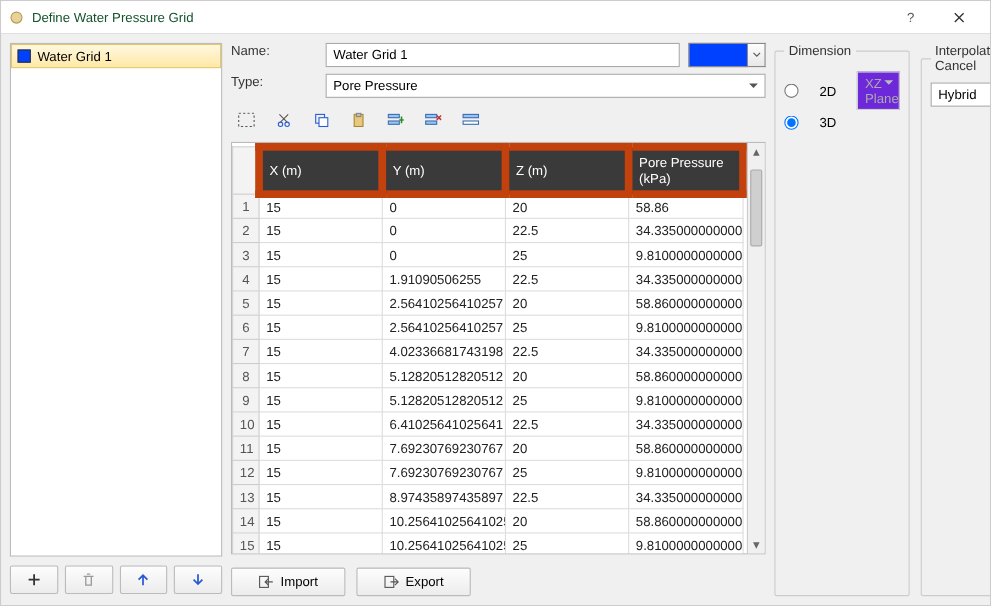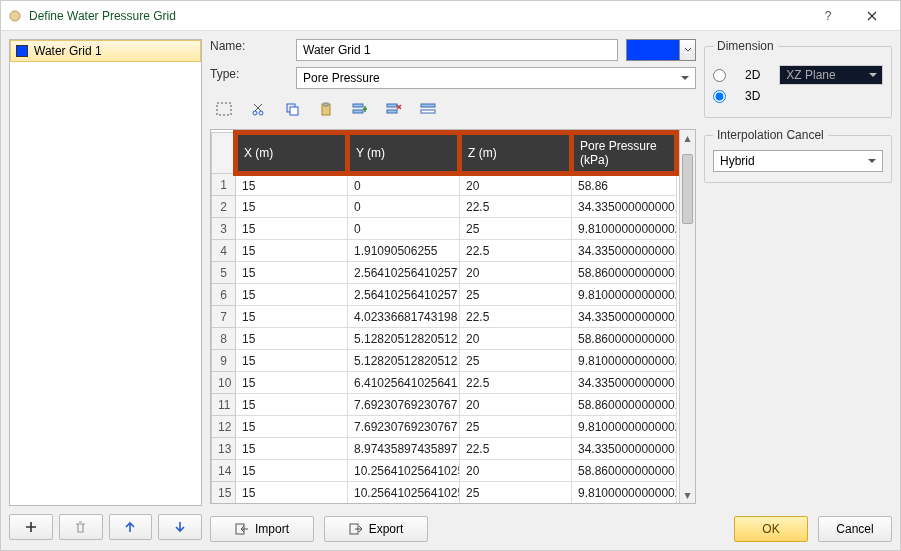--- a/index.html
+++ b/index.html
@@ -33,41 +33,41 @@
   .color-dd { width:16px; height:22px; border:1px solid #888; border-left:none; background:linear-gradient(#fdfdfd,#e8e8e8); display:flex; align-items:center; justify-content:center; }
   .type-select { flex:1; height:22px; border:1px solid #aaa; background:#fff; padding-left:6px; display:flex; align-items:center; position:relative; }
   .type-select::after { content:''; position:absolute; right:6px; top:8px; border:4px solid transparent; border-top-color:#555; }
 
   .grid-toolbar { display:flex; gap:14px; padding:4px 0 4px 4px; align-items:center; }
   .grid-toolbar .ticon { width:20px; height:20px; display:flex; align-items:center; justify-content:center; }
 
   .grid-wrap { flex:1; border:1px solid #bbb; background:#fff; display:flex; min-height:0; }
   .grid-table-area { flex:1; overflow:hidden; position:relative; }
   table.data { border-collapse:collapse; width:100%; table-layout:fixed; }
-  table.data th { background:#3a3a3a; color:#fff; text-align:left; padding:4px 6px; border:5px solid #c2410c; font-weight:normal; height:22px; }
+  table.data th { background:#3a3a3a; color:#fff; text-align:left; padding:4px 6px; border:7px solid #c2410c; font-weight:normal; height:22px; }
   table.data th.rowhdr-corner { width:22px; background:#f3f3f3; border:1px solid #ccc; }
   table.data td { border:1px solid #ddd; padding:2px 6px; height:22px; color:#222; background:#fff; overflow:hidden; white-space:nowrap; }
   table.data td.rowhdr { width:22px; background:#f3f3f3; text-align:center; color:#555; border:1px solid #ccc; }
   .vscroll { width:16px; background:#f0f0f0; border-left:1px solid #ccc; position:relative; }
   .vscroll .thumb { position:absolute; left:2px; right:2px; top:24px; height:70px; background:#cfcfcf; border:1px solid #aaa; border-radius:2px; }
   .vscroll .arrow { position:absolute; left:0; right:0; height:16px; display:flex; align-items:center; justify-content:center; color:#666; }
   .vscroll .arrow.up { top:0; }
   .vscroll .arrow.down { bottom:0; }
 
   .mid-bottom { display:flex; gap:10px; margin-top:6px; }
   .btn { height:26px; border:1px solid #bbb; background:linear-gradient(#fdfdfd,#ececec); padding:0 14px; display:flex; align-items:center; gap:6px; border-radius:2px; }
   .btn-icon { width:104px; justify-content:center; }
 
   
-  .right-panel { width:188px; display:flex; flex-direction:column; gap:10px; }
+  .right-panel { width:188px; display:flex; gap:10px; }
   fieldset.group { border:1px solid #ccc; border-radius:2px; padding:8px 8px 10px 8px; margin:0; }
   fieldset.group legend { padding:0 4px; color:#333; }
   .radio-row { display:flex; align-items:center; gap:19px; margin:4px 0; }
   .radio-row input[type=radio] { margin:0; }
-  .xz-select { flex:1; height:20px; border:1px solid #cfcfcf; background:#0f172a; padding-left:6px; display:flex; align-items:center; color:#aaa; position:relative; }
+  .xz-select { flex:1; height:35px; border:1px solid #cfcfcf; background:#6d28d9; padding-left:6px; display:flex; align-items:center; color:#aaa; position:relative; }
   .xz-select::after { content:''; position:absolute; right:5px; top:7px; border:4px solid transparent; border-top-color:#bbb; }
   .interp-select { width:100%; height:22px; border:1px solid #aaa; background:#fff; padding-left:6px; display:flex; align-items:center; position:relative; }
   .interp-select::after { content:''; position:absolute; right:6px; top:8px; border:4px solid transparent; border-top-color:#555; }
 
   .right-bottom { margin-top:auto; display:flex; gap:10px; justify-content:flex-end; }
   .btn.ok { width:74px; justify-content:center; background:linear-gradient(#fff2b8,#ffd86b); border-color:#d6a933; color:#5a3e00;margin-left:17px; }
   .btn.cancel { width:74px; justify-content:center; }
 
   svg { display:block; }
 </style>

